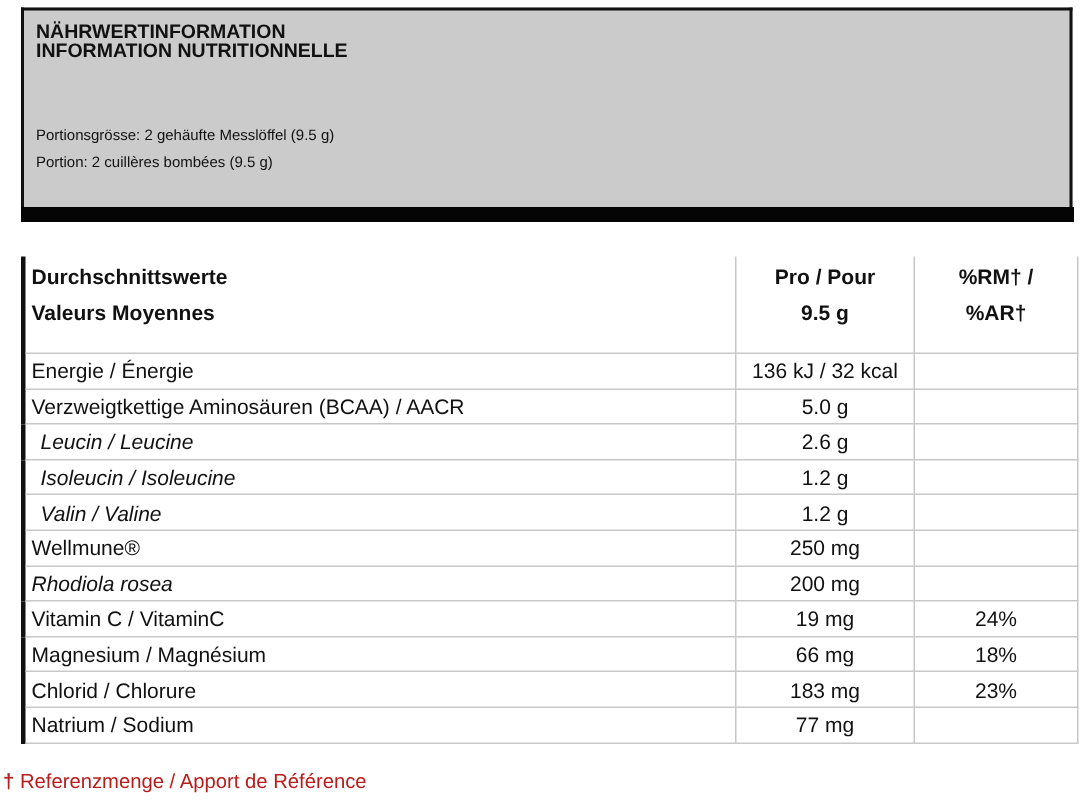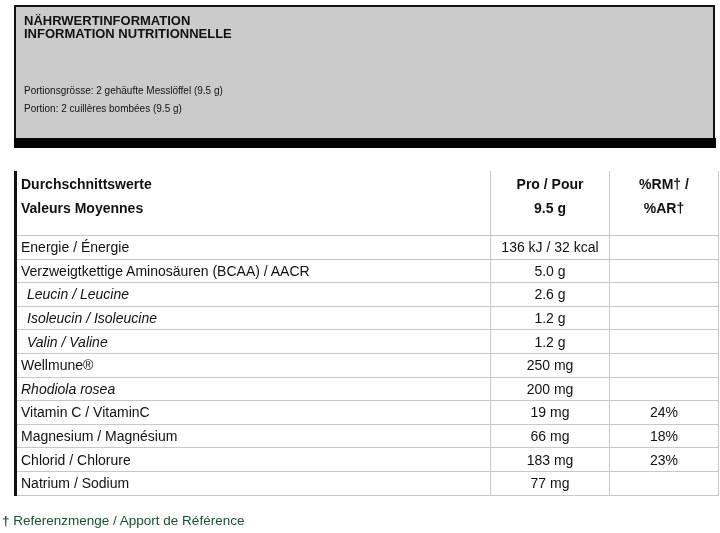--- a/index.html
+++ b/index.html
@@ -40,21 +40,21 @@
     }
     .nutri-table td.col-name { border-left: 3px solid #111; }
     .nutri-table td.col-amt { text-align: center; }
     .nutri-table td.col-pct { text-align: center; }
     .nutri-table tr.head td { height: 64px; vertical-align: top; font-weight: bold; border-top: none; }
     .head-line { display: block; line-height: 24px; }
     .head-line:first-child { margin-top: 1px; }
     .indent { padding-left: 10px !important; font-style: italic; }
     .italic { font-style: italic; }
     .footnote {
-      position: absolute; left: 2px; top: 513px; font-size: 13.5px; color: #14532d;
+      position: absolute; left: 2px; top: 513px; font-size: 13.5px; color: #b91c1c;
     }
     .dagger { font-weight: bold; }
   </style>
 </head>
 <body>
 
 <div class="header-box">
   <div class="title t1">NÄHRWERTINFORMATION</div>
   <div class="title t2">INFORMATION NUTRITIONNELLE</div>
   <div class="portion p1">Portionsgrösse: 2 gehäufte Messlöffel (9.5 g)</div>

